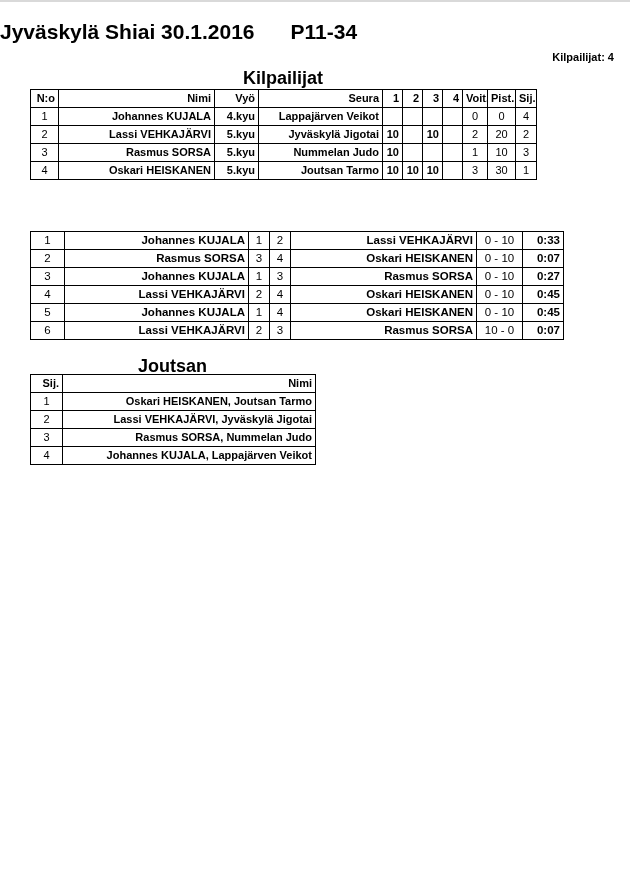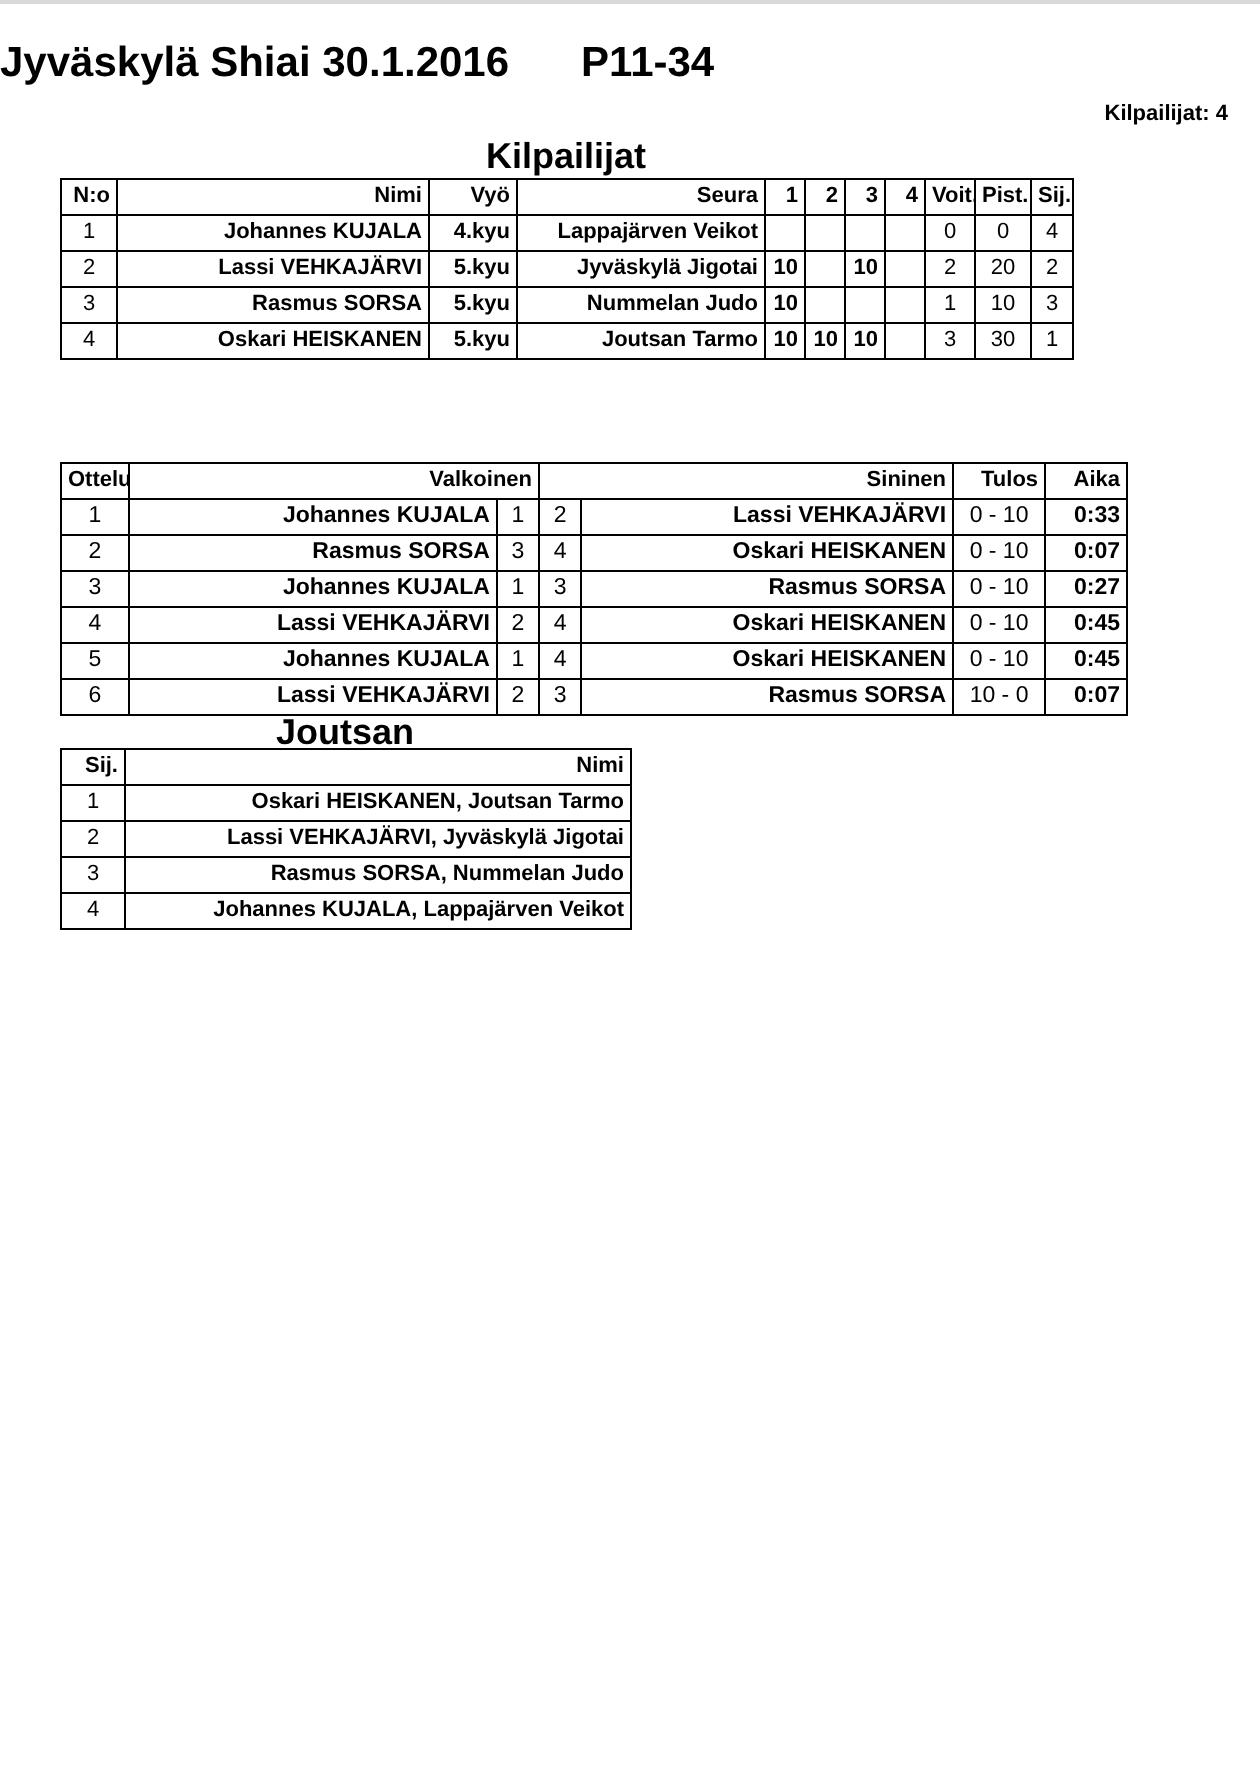--- a/index.html
+++ b/index.html
@@ -158,27 +158,20 @@
     <colgroup>
       <col style="width:34px">
         <col style="width:184px">
         <col style="width:21px">
         <col style="width:21px">
       <col style="width:186px">
         <col style="width:46px">
         <col style="width:41px">
     </colgroup>
     <tbody>
-        <tr>
-      <th>Ottelu</th>
-      <th colspan="2">Valkoinen</th>
-      <th colspan="2">Sininen</th>
-      <th>Tulos</th>
-      <th>Aika</th>
-    </tr>
     <tr>
       <td class="c">1</td>
       <td class="l">Johannes KUJALA</td>
       <td class="c">1</td>
       <td class="c">2</td>
       <td class="l">Lassi VEHKAJÄRVI</td>
       <td class="c">0 - 10</td>
       <td class="l">0:33</td>
     </tr>
     <tr>

